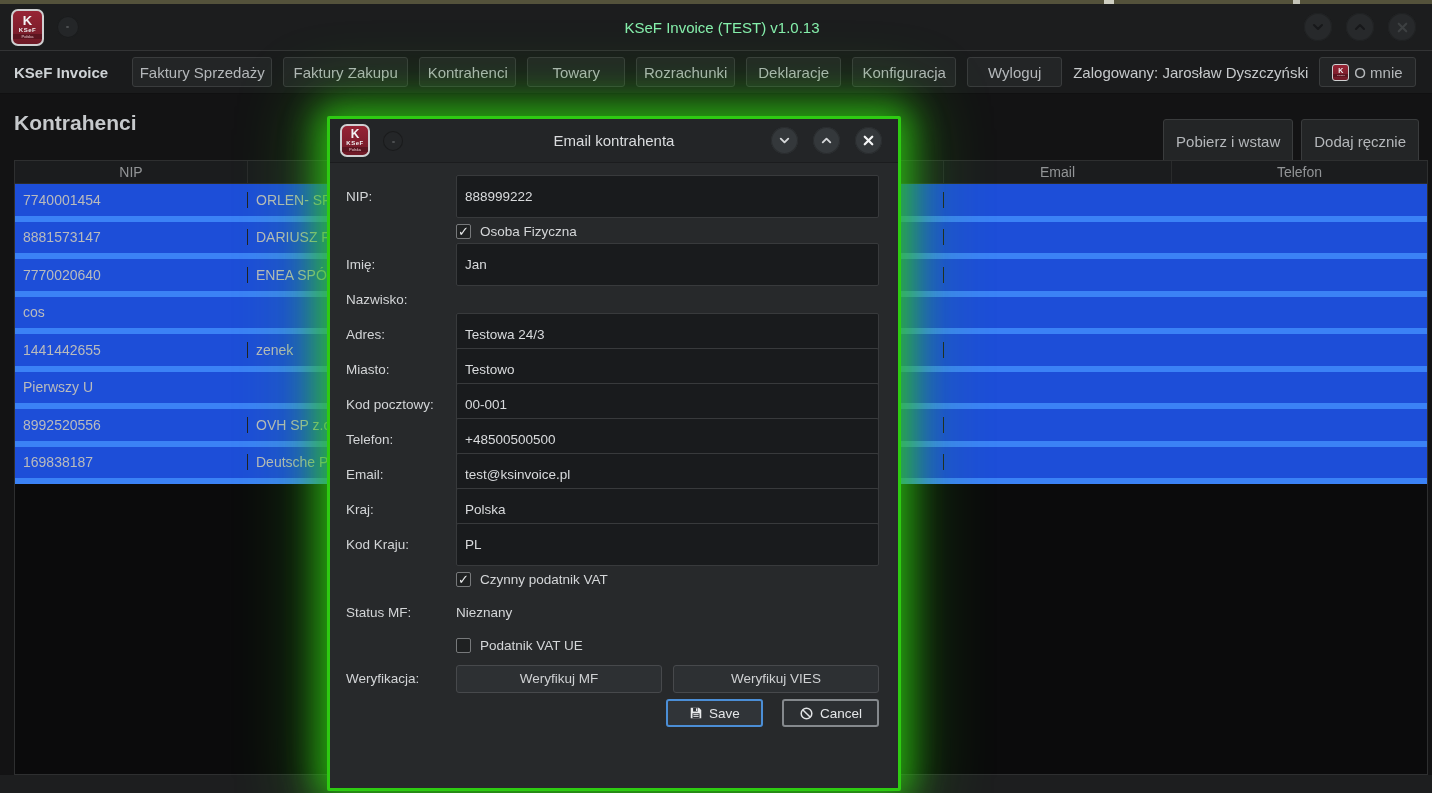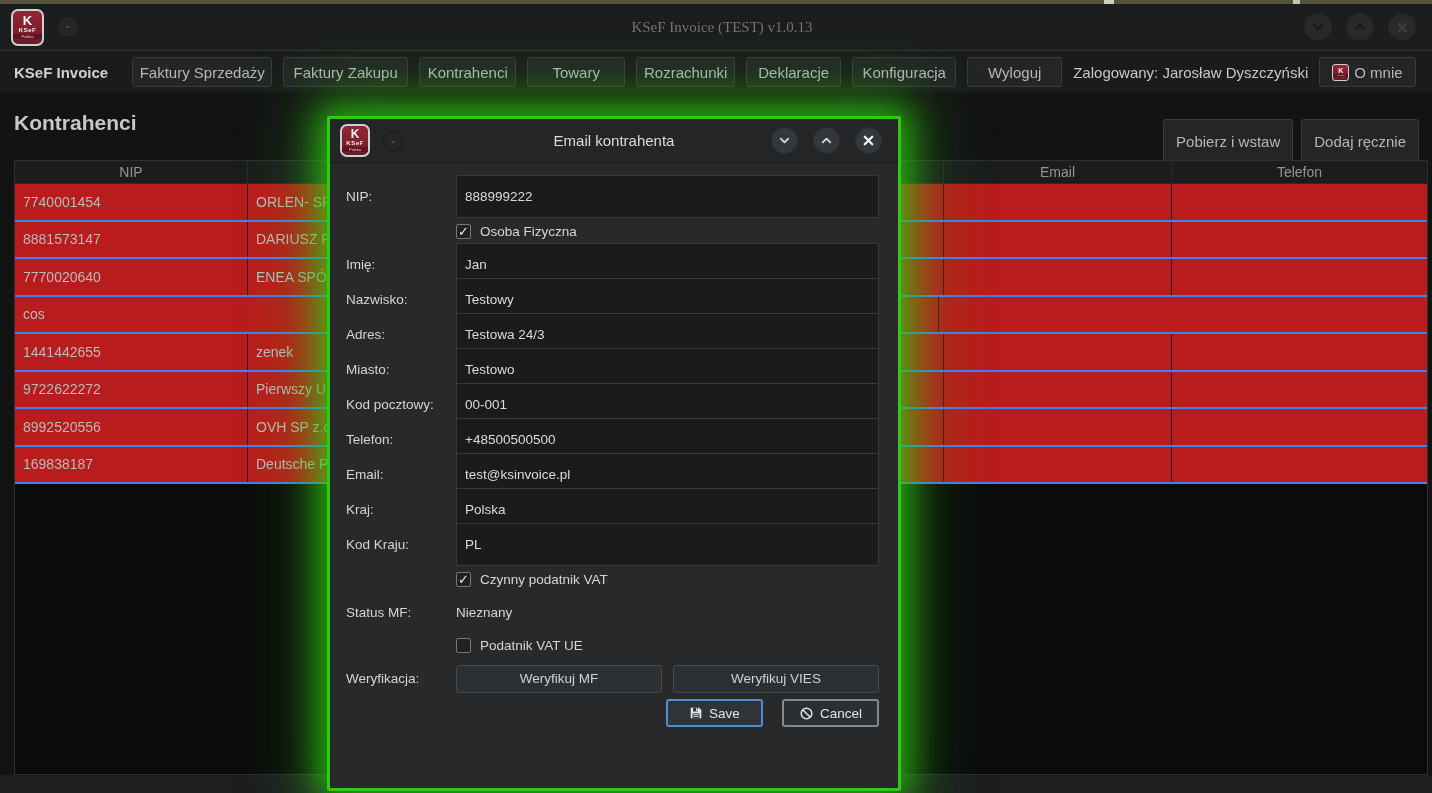--- a/index.html
+++ b/index.html
@@ -8,21 +8,21 @@
     position:relative; overflow:hidden;
     background:#131314;
     font-family:"Liberation Sans","DejaVu Sans",sans-serif;
     color:#c8cacc; font-size:14px;
   }
   
   .top-strip { position:absolute; left:0; top:0; width:1432px; height:4px; background:#54523b; }
   .strip-mark { position:absolute; top:0; height:4px; background:#cfcfc2; }
   
   .titlebar { position:absolute; left:0; top:4px; width:1432px; height:46px; background:#1c1d1e; display:flex; align-items:center; }
-  .titlebar-title { position:absolute; left:12px; right:0; text-align:center; color:#737373; font-size:15px; pointer-events:none;font-family:Liberation Serif, serif; }
+  .titlebar-title { position:absolute; left:12px; right:0; text-align:center; color:#86efac; font-size:15px; pointer-events:none; }
   
   .logo { display:flex; flex-direction:column; align-items:center; justify-content:center;
     background:linear-gradient(#972435,#6e1a26); border:2px solid #cfd0d1; border-radius:7px; overflow:hidden; }
   .logo--main { width:33px; height:37px; margin-left:11px; }
   .logo--dlg  { width:30px; height:33px; margin-left:10px; }
   .logo-glyph { color:#f2f3f4; font-weight:bold; font-size:13px; line-height:12px; }
   .logo--dlg .logo-glyph { font-size:12px; line-height:11px; }
   .logo-text  { color:#f0f1f2; font-weight:bold; font-size:6px; line-height:7px; letter-spacing:.5px; }
   .logo-sub   { color:#e8c9ce; font-size:4px; line-height:5px; background:#5c1520; align-self:stretch; text-align:center; }
   .logo--mini { width:17px; height:17px; border-width:1px; border-radius:3px; }
@@ -48,21 +48,21 @@
   .about-btn { margin-left:auto; gap:5px; }
   
   .content { position:absolute; left:0; top:94px; width:1432px; height:681px; background:#131314; }
   .page-title { position:absolute; left:14px; top:17px; font-size:21px; font-weight:bold; color:#c6c9cc; }
   .page-actions { position:absolute; right:13px; top:25px; display:flex; gap:8px; }
   .action-btn { height:44px; font-size:15px; }
   
   .table { position:absolute; left:14px; top:66px; width:1414px; height:615px; background:#0b0b0c; border:1px solid #2e2f30; }
   .t-head { display:flex; height:23px; background:#1b1c1e; border-bottom:1px solid #2a2b2c; }
   .t-head .cell { color:#929496; font-size:14px; display:flex; align-items:center; justify-content:center; border-right:1px solid #2a2b2c; }
-  .t-row { display:flex; height:37.5px; background:#b91c1c; border-bottom:2px solid #3b82f6; }
+  .t-row { display:flex; height:37.5px; background:#1d4ed8; border-bottom:6px solid #3b82f6;align-items:center; }
   .t-row .cell { color:#b9bbbd; font-size:14px; display:flex; align-items:center; padding-left:8px; border-right:1px solid #212223; overflow:hidden; white-space:nowrap; }
   .c-nip { width:233px; } .c-name { width:696px; } .c-email { width:228px; } .c-tel { width:255px; border-right:none !important; }
   
   .bottombar { position:absolute; left:0; top:775px; width:1432px; height:18px; background:#1d1e1f; }
   
   .dialog { position:absolute; left:327px; top:116px; width:574px; height:675px;
     background:#27292b; border:3px solid #2ecb12; border-radius:2px;
     box-shadow:0 0 34px 9px rgba(46,203,18,.8), 0 0 70px 22px rgba(46,203,18,.30); }
   .dlg-titlebar { height:44px; background:#232527; border-bottom:1px solid #1b1c1e; display:flex; align-items:center; position:relative; }
   .dlg-title { position:absolute; left:0; right:0; text-align:center; color:#dadcde; font-size:15px; pointer-events:none; }
@@ -184,21 +184,20 @@
       <div class="cell c-email"></div>
       <div class="cell c-tel"></div>
     </div>
     <div class="t-row">
       <div class="cell c-nip">1441442655</div>
       <div class="cell c-name">zenek</div>
       <div class="cell c-email"></div>
       <div class="cell c-tel"></div>
     </div>
     <div class="t-row">
-      <div class="cell c-nip">9722622272</div>
       <div class="cell c-name">Pierwszy U</div>
       <div class="cell c-email"></div>
       <div class="cell c-tel"></div>
     </div>
     <div class="t-row">
       <div class="cell c-nip">8992520556</div>
       <div class="cell c-name">OVH SP z.o</div>
       <div class="cell c-email"></div>
       <div class="cell c-tel"></div>
     </div>
@@ -251,21 +250,20 @@
           <span class="tick">✓</span>
         </span>
       <span class="check-label">Osoba Fizyczna</span>
     </div>
     <div class="frow">
       <span class="flabel">Imię:</span>
       <input class="finput" value="Jan" style="">
     </div>
     <div class="frow">
       <span class="flabel">Nazwisko:</span>
-      <input class="finput" value="Testowy" style="">
     </div>
     <div class="frow">
       <span class="flabel">Adres:</span>
       <input class="finput" value="Testowa 24/3" style="">
     </div>
     <div class="frow">
       <span class="flabel">Miasto:</span>
       <input class="finput" value="Testowo" style="">
     </div>
     <div class="frow">

